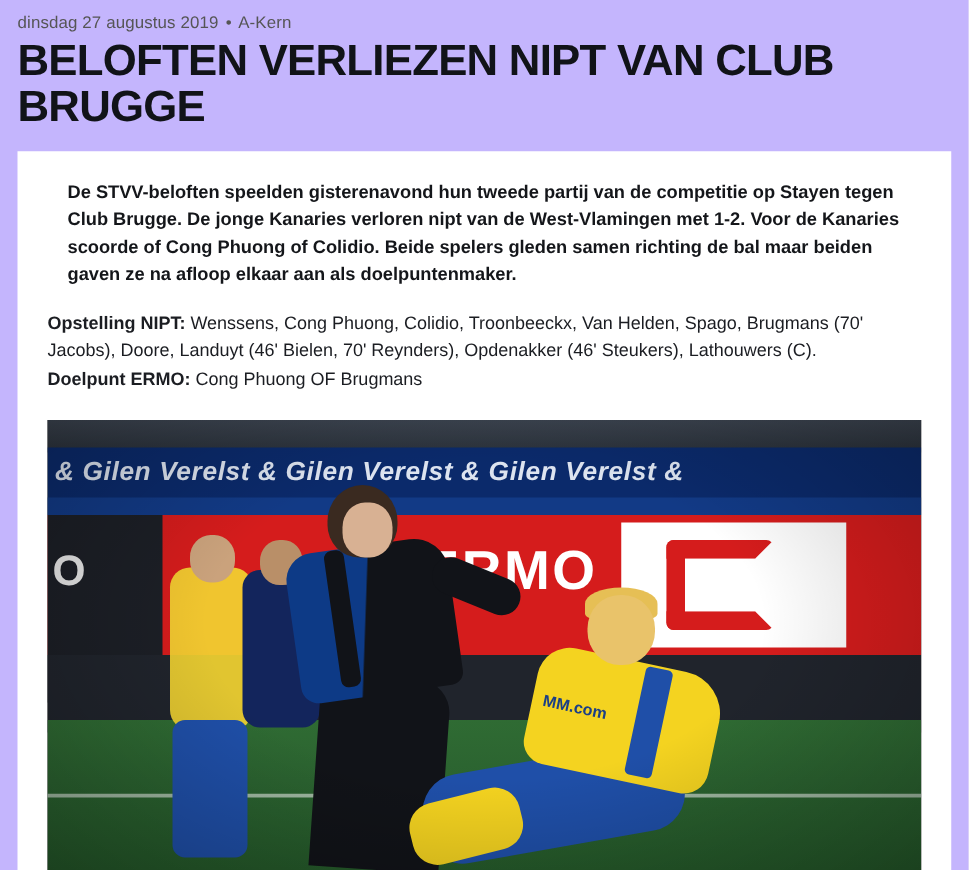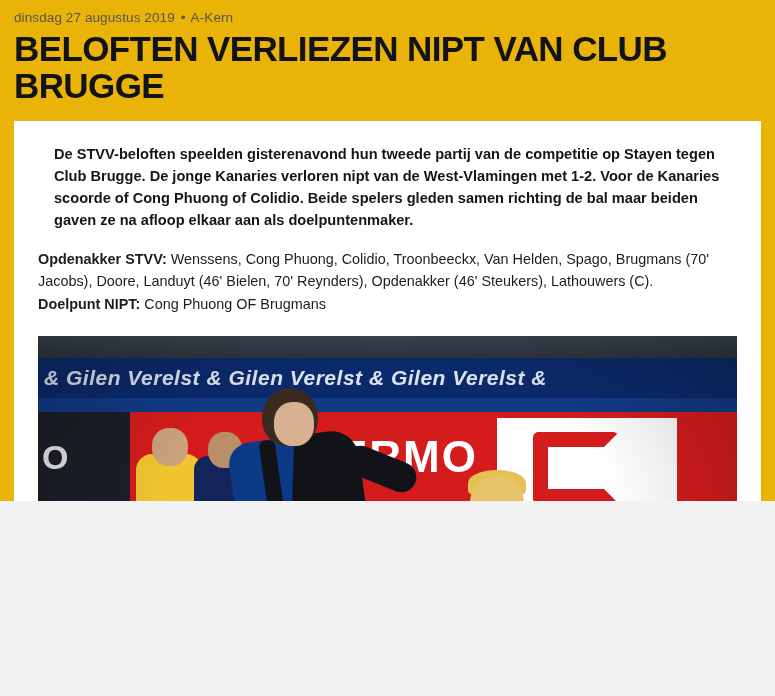--- a/index.html
+++ b/index.html
@@ -4,23 +4,23 @@
 <style>
   html, body {
     margin: 0;
     padding: 0;
     background: #f2f2f2;
     font-family: "Liberation Sans", sans-serif;
   }
   #page {
     position: relative;
     width: 775px;
-    height: 501px;
+    height: 696px;
     overflow: hidden;
-    background: #eab308;
+    background: #c4b5fd;
   }
   .header-area {
     padding: 10px 14px 0 14px;
   }
   .meta-line {
     font-size: 13.5px;
     color: #555555;
     letter-spacing: 0.1px;
     margin: 0 0 6px 0;
     font-weight: 400;
@@ -257,24 +257,24 @@
     </div>
     <h1 class="headline">BELOFTEN VERLIEZEN NIPT VAN CLUB BRUGGE</h1>
   </div>
 
   <div class="article-card">
 
     <p class="lede">De STVV-beloften speelden gisterenavond hun tweede partij van de competitie op Stayen tegen Club Brugge. De jonge Kanaries verloren nipt van de West-Vlamingen met 1-2. Voor de Kanaries scoorde of Cong Phuong of Colidio. Beide spelers gleden samen richting de bal maar beiden gaven ze na afloop elkaar aan als doelpuntenmaker.</p>
 
     <div class="lineup-block">
       <p>
-        <span class="lbl">Opdenakker STVV:</span><span> Wenssens, Cong Phuong, Colidio, Troonbeeckx, Van Helden, Spago, Brugmans (70' Jacobs), Doore, Landuyt (46' Bielen, 70' Reynders), Opdenakker (46' Steukers), Lathouwers (C).</span>
+        <span class="lbl">Opstelling NIPT:</span><span> Wenssens, Cong Phuong, Colidio, Troonbeeckx, Van Helden, Spago, Brugmans (70' Jacobs), Doore, Landuyt (46' Bielen, 70' Reynders), Opdenakker (46' Steukers), Lathouwers (C).</span>
       </p>
       <p>
-        <span class="lbl">Doelpunt NIPT:</span><span> Cong Phuong OF Brugmans</span>
+        <span class="lbl">Doelpunt ERMO:</span><span> Cong Phuong OF Brugmans</span>
       </p>
     </div>
 
     <div class="photo" title="Duel tussen speler van Club Brugge en STVV-speler op Stayen">
       <div class="ph-sky"></div>
       <div class="ph-board"></div>
       <div class="ph-board-text">&amp; Gilen   Verelst &amp; Gilen   Verelst &amp; Gilen   Verelst &amp;</div>
       <div class="ph-board-sub"></div>
       <div class="ph-red"></div>
       <div class="ph-red-text">ERMO</div>

